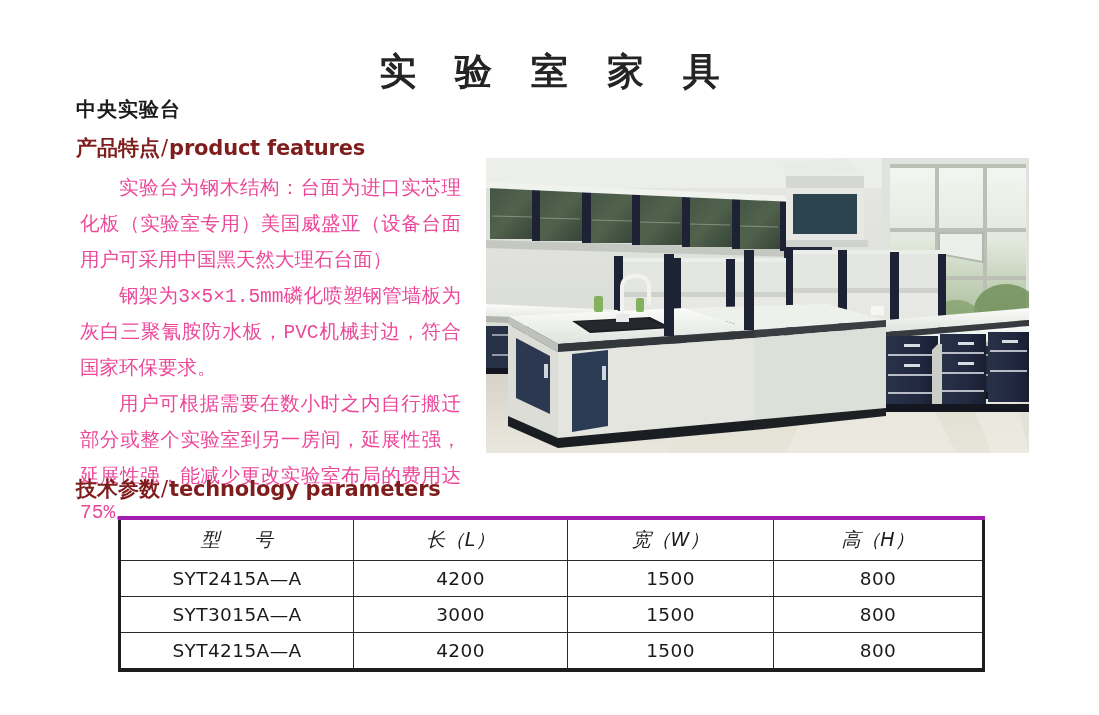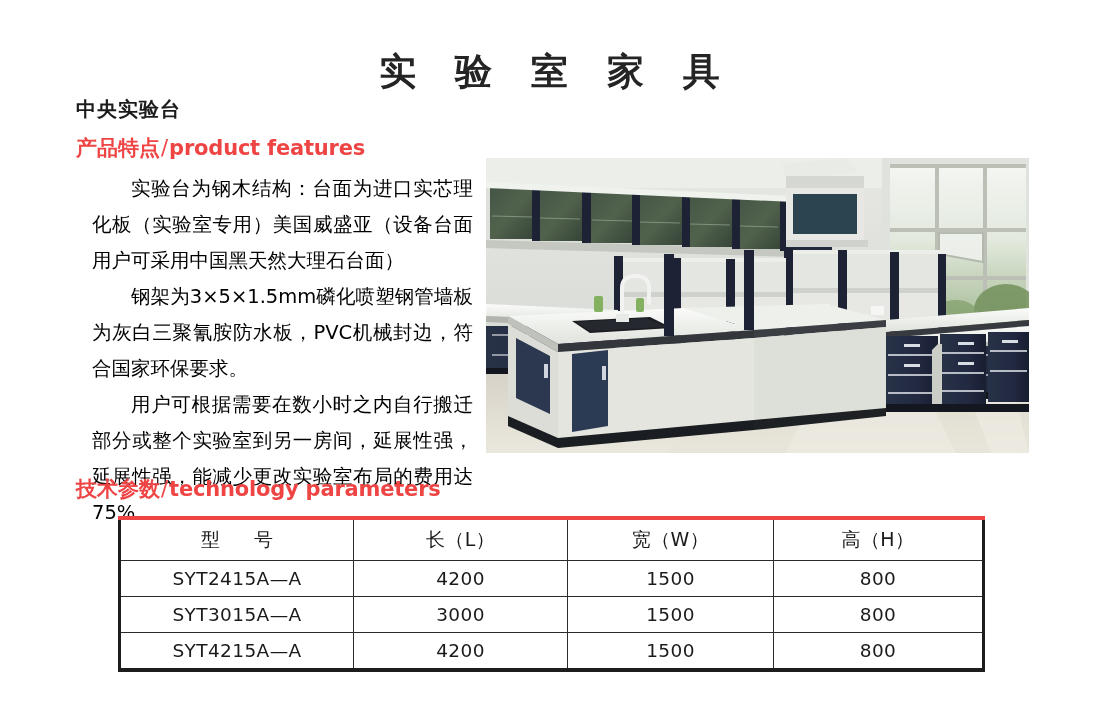--- a/index.html
+++ b/index.html
@@ -43,44 +43,45 @@
     font-size: 20px;
     font-weight: bold;
     color: #1b1b1b;
     letter-spacing: 1px;
     line-height: 28px;
     margin: 0 0 10px 0;
   }
   .cyan-heading {
     font-size: 21px;
     font-weight: bold;
-    color: #ef4444;
+    color: #7f1d1d;
     letter-spacing: 0px;
     line-height: 30px;
     margin: 0;
     white-space: nowrap;
   }
   .cyan-heading .slash {
     font-weight: normal;
     padding: 0 1px;
   }
   .cyan-heading .en {
     font-weight: bold;
     letter-spacing: -0.2px;
   }
 
   .body-copy {
-    margin: 8px 0 0 16px;
+    margin: 8px 0 0 4px;
     font-size: 19.5px;
     line-height: 36px;
-    color: #000000;
+    color: #ec4899;
     letter-spacing: 0px;
     text-align: justify;
     text-justify: inter-character;
     width: 381px;
+    font-family: Liberation Mono, monospace;
   }
   .body-copy p {
     margin: 0;
     text-indent: 2em;
   }
 
   
   .photo-wrap {
     position: absolute;
     left: 486px;
@@ -127,21 +128,21 @@
   }
   table.spec-table tr.head-row td {
     height: 40px;
     font-size: 19px;
   }
   table.spec-table tr.head-row td:first-child {
     letter-spacing: 14px;
     text-indent: 14px;
   }
   
-  table.spec-table tr.head-row td { border-top: 4px solid #ef4444; }
+  table.spec-table tr.head-row td { border-top: 4px solid #a21caf; font-style: italic; }
   table.spec-table tr:last-child td { border-bottom: 4px solid #1d1d1d; }
   table.spec-table td:first-child { border-left: 3px solid #1d1d1d; }
   table.spec-table td:last-child  { border-right: 3px solid #1d1d1d; }
 
   .col-model { width: 234px; }
   .col-len   { width: 214px; }
   .col-wid   { width: 206px; }
   .col-hgt   { width: 210px; }
 </style>
 </head>

